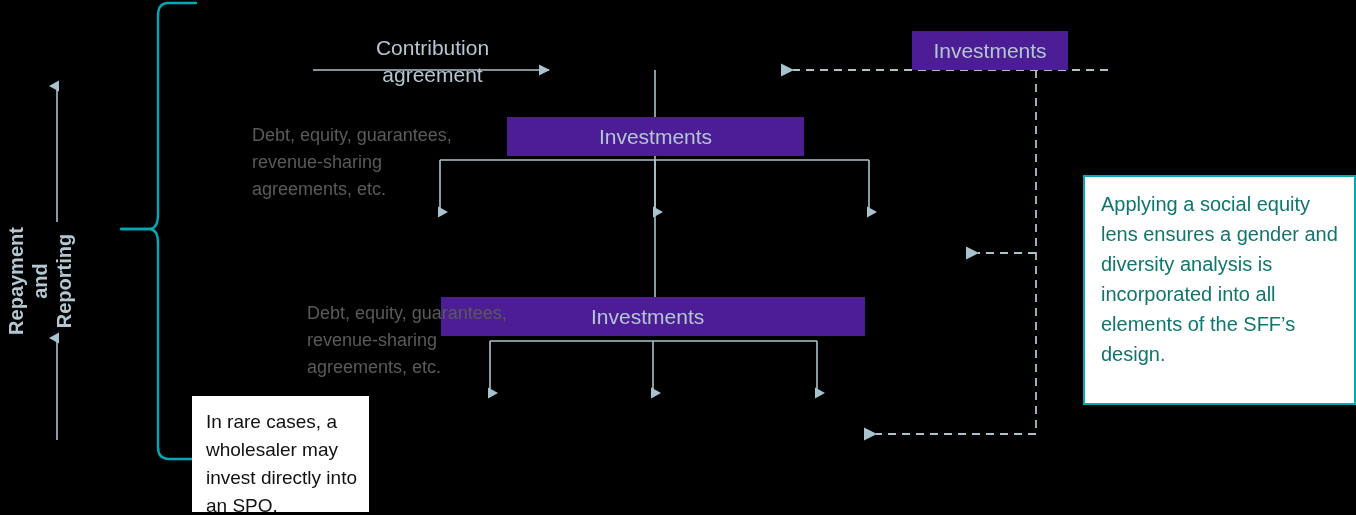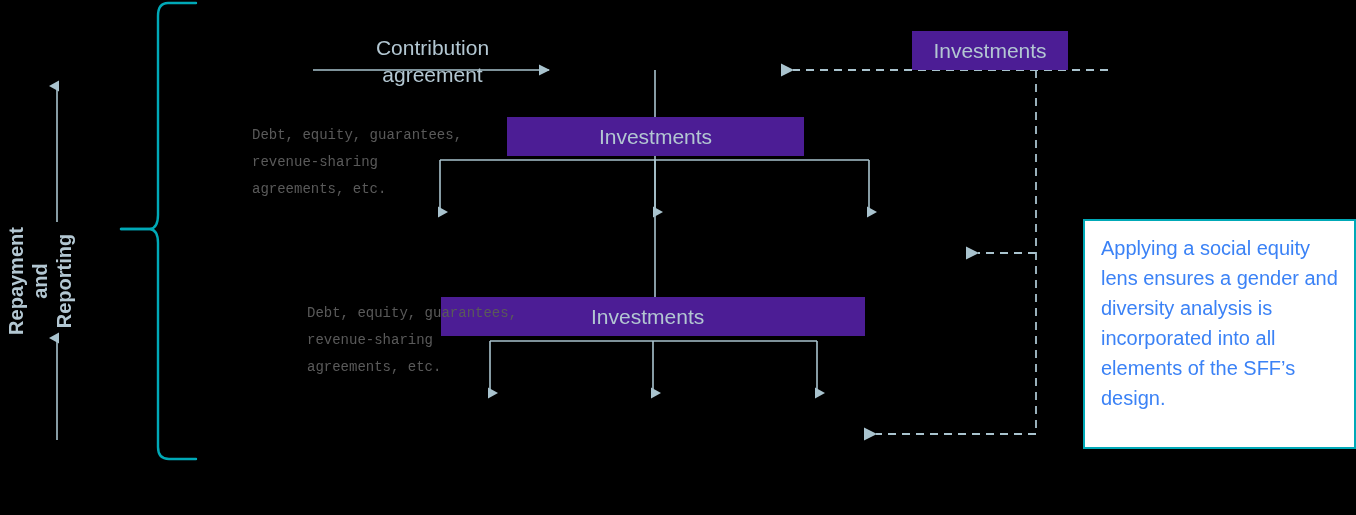--- a/index.html
+++ b/index.html
@@ -39,45 +39,43 @@
     justify-content: center;
   }
   .band-text {
     color: #b3c7d2;
     font-size: 21px;
     line-height: 26px;
     white-space: nowrap;
   }
   .gray-text {
     color: #5a5a5a;
-    font-size: 14px;
+    font-size: 18px;
     line-height: 27px;
     white-space: pre-line;
-    font-family: Liberation Mono, monospace;
   }
   .vert-label {
     color: #b3c7d2;
     font-size: 20px;
     line-height: 24px;
     font-weight: bold;
     text-align: center;
     white-space: pre-line;
     transform: rotate(-90deg);
     transform-origin: center center;
   }
   .callout-teal {
     background: #ffffff;
     border: 2px solid #00a9b7;
-    color: #3b82f6;
+    color: #0f766e;
     font-size: 20px;
     line-height: 30px;
     padding: 12px 12px 10px 16px;
     box-sizing: border-box;
     white-space: pre-line;
-    margin-top: 44px;
   }
   .callout-plain {
     background: #ffffff;
     color: #111111;
     font-size: 19px;
     line-height: 28px;
     padding: 12px 10px 10px 14px;
     box-sizing: border-box;
     white-space: pre-line;
   }
@@ -168,14 +166,15 @@
   <div class="abs band" style="left:441px; top:297px; width:424px; height:39px; justify-content:flex-start; padding-left:150px; box-sizing:border-box;">
     <span class="band-text">Investments</span>
   </div>
 
   <div class="abs gray-text" style="left:307px; top:300px; width:280px;">Debt, equity, guarantees,
 revenue-sharing
 agreements,  etc.</div>
 
   <div class="abs callout-teal" style="left:1083px; top:175px; width:273px; height:230px;">Applying a social equity lens ensures a gender and diversity analysis is incorporated into all elements of the SFF’s design.</div>
 
+  <div class="abs callout-plain" style="left:192px; top:396px; width:177px; height:116px;">In rare cases, a wholesaler may invest directly into an SPO.</div>
 
 </div>
 
 </body></html>

